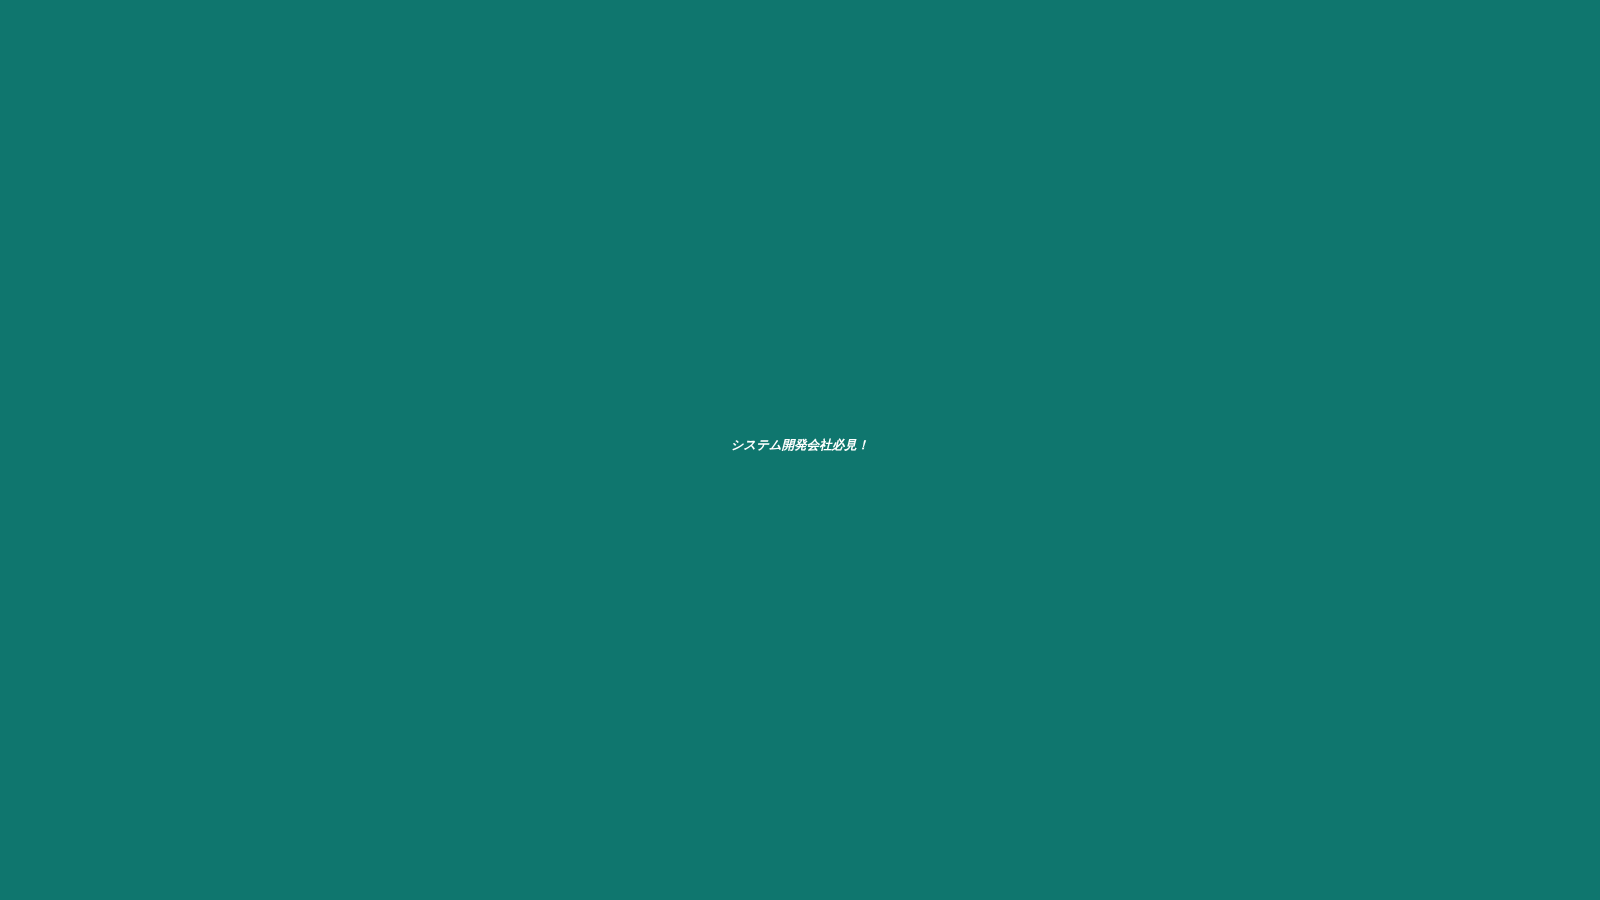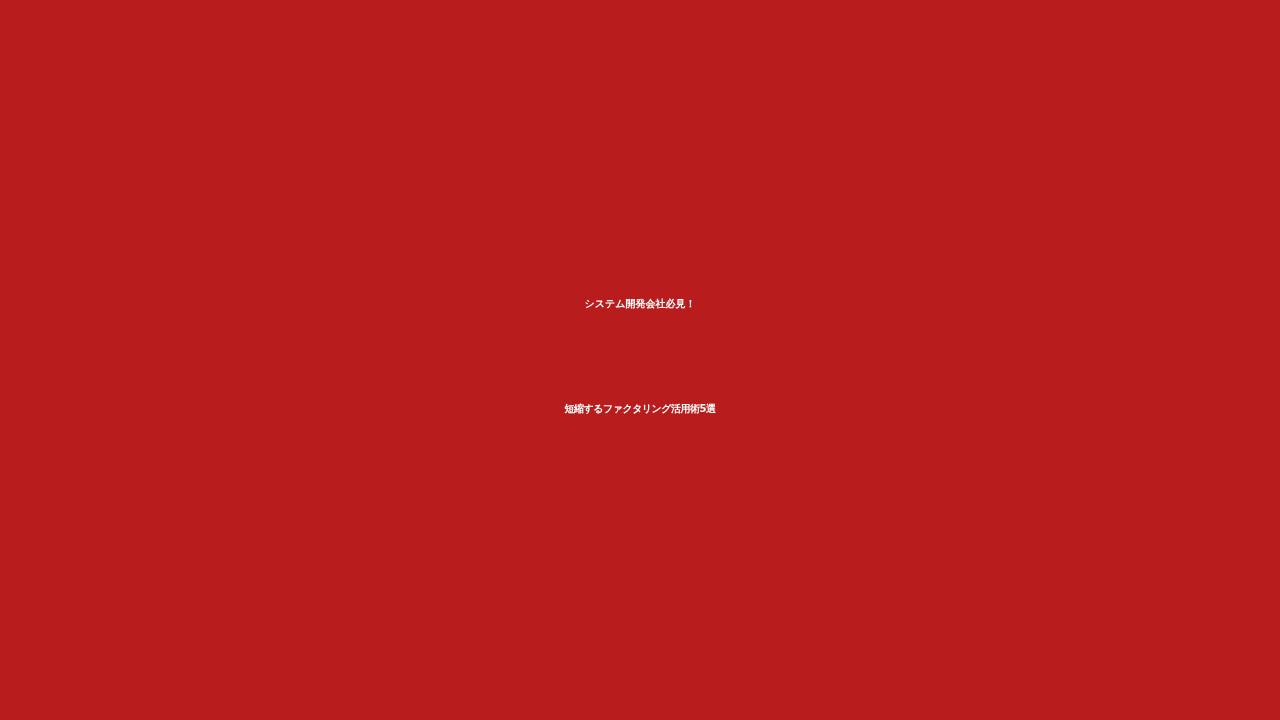--- a/index.html
+++ b/index.html
@@ -48,18 +48,17 @@
   }
 
   
   #headline .line-3 {
     letter-spacing: -0.5px;
   }
 </style>
 </head>
 <body>
 
-<div id="title-card" style="background: #b91c1c;">
+<div id="title-card" style="background: #0f766e; font-style: italic;">
   <h1 id="headline" style="color: rgb(255, 255, 255); text-align: center;">
     <span class="line line-1" style="font-size: 10px;">システム開発会社必見！</span>
-    <span class="line line-3" style="font-size: 10px;">短縮するファクタリング活用術5選</span>
   </h1>
 </div>
 
 </body></html>

